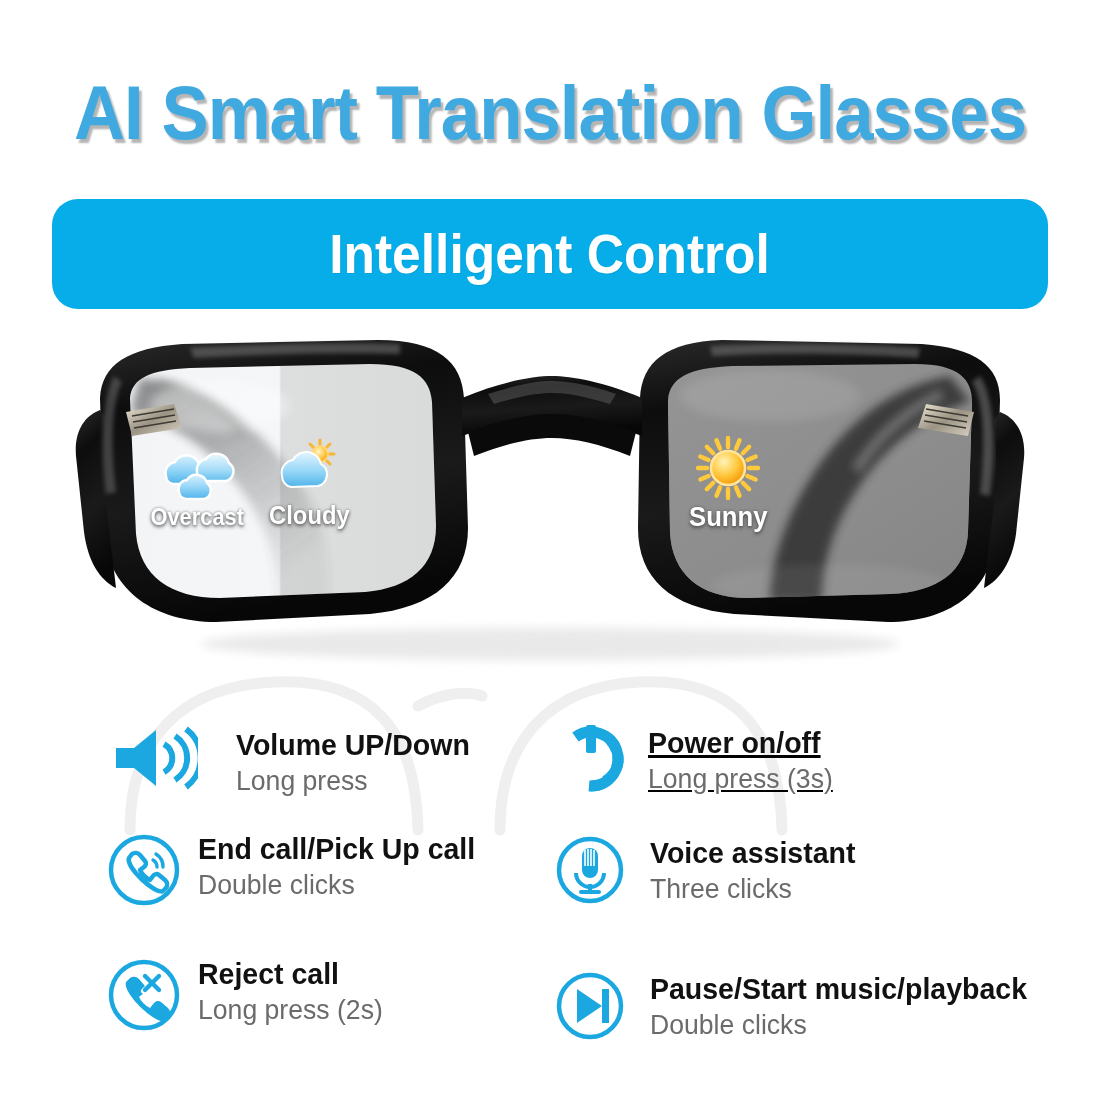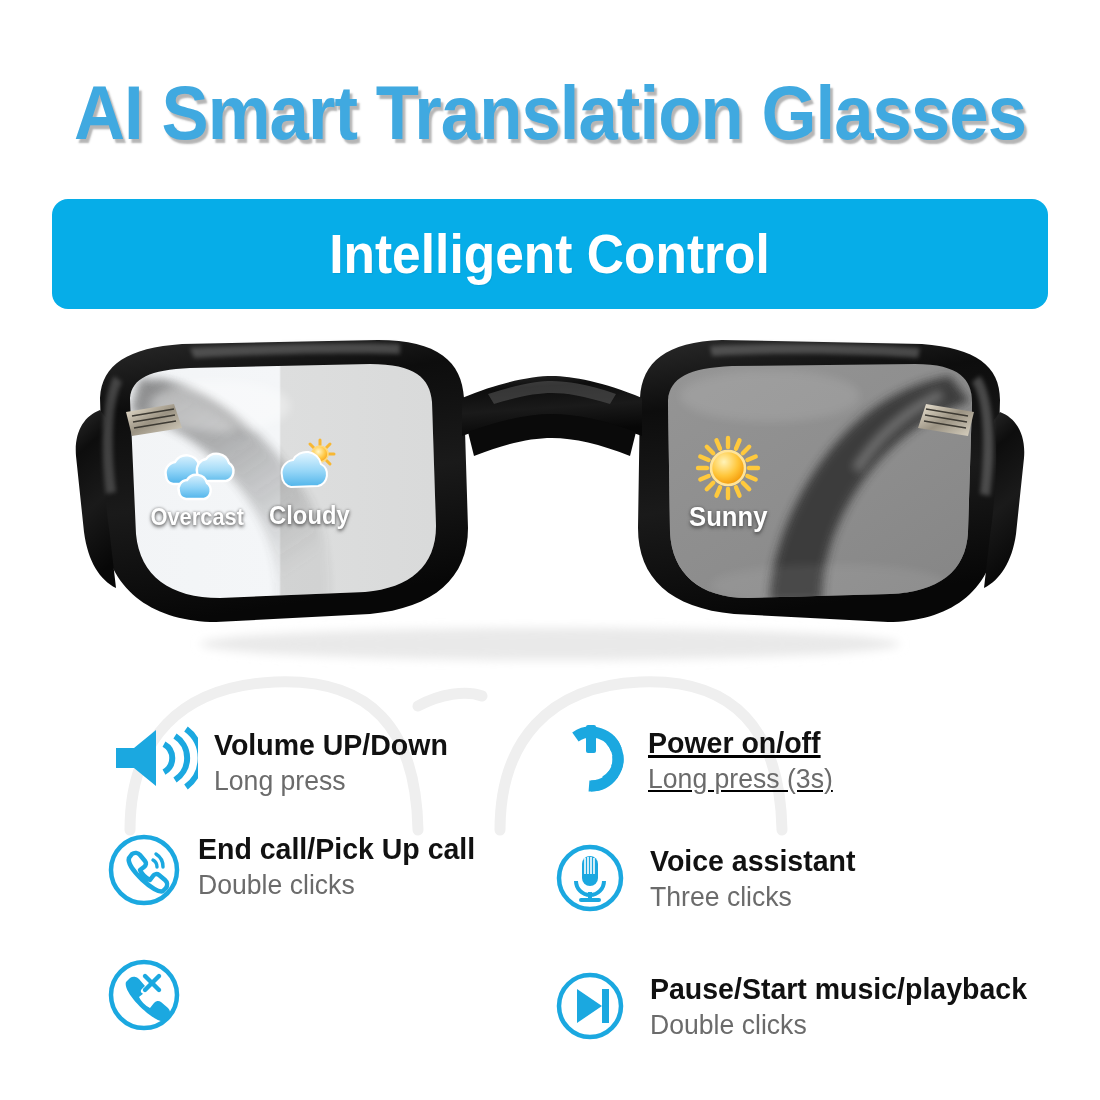--- a/index.html
+++ b/index.html
@@ -26,21 +26,21 @@
     text-shadow:3px 4px 2px rgba(90,90,90,0.45);
     white-space:nowrap;
   }
 
   
   #banner {
     position:absolute;
     top:199px; left:52px;
     width:996px; height:110px;
     background:#06ADE8;
-    border-radius:16px;
+    border-radius:26px;
     display:flex; align-items:center; justify-content:center;
   }
   #banner-text {
     color:#ffffff;
     font-family:"Liberation Sans", sans-serif;
     font-weight:bold;
     font-size:56px;
     line-height:58px;
     letter-spacing:0px;
     transform:scaleX(0.92);
@@ -121,26 +121,26 @@
     font-size:28px;
     line-height:34px;
     color:#6b6b6b;
     transform:scaleX(0.95);
     transform-origin:left center;
     white-space:nowrap;
     margin-top:2px;
   }
 
   
-  #feat-volume  { left:112px; top:26px;  }
+  #feat-volume  { left:112px; top:26px;gap:22px;  }
   #feat-endcall { left:104px; top:130px; }
   #feat-reject  { left:104px; top:255px; }
   
   #feat-power   { left:552px; top:18px;text-decoration:underline;  }
-  #feat-voice   { left:552px; top:140px; }
+  #feat-voice   { left:552px; top:132px; }
   #feat-music   { left:552px; top:268px; }
 
   #feat-volume  .feat-text { margin-left:16px; margin-top:2px; }
   #feat-endcall .feat-text { margin-left:14px; margin-top:2px; }
   #feat-reject  .feat-text { margin-left:14px; margin-top:2px; }
   #feat-power   .feat-text { margin-left:18px; margin-top:8px; }
   #feat-voice   .feat-text { margin-left:22px; margin-top:4px; }
   #feat-music   .feat-text { margin-left:22px; margin-top:4px; }
 </style>
 </head>
@@ -411,20 +411,24 @@
         <g stroke="#ffffff" stroke-width="6" stroke-linecap="round">
           <line x1="40" y1="20" x2="56" y2="36"></line>
           <line x1="56" y1="20" x2="40" y2="36"></line>
         </g>
         <g stroke="#1BA8E0" stroke-width="4.4" stroke-linecap="round">
           <line x1="41" y1="21" x2="55" y2="35"></line>
           <line x1="55" y1="21" x2="41" y2="35"></line>
         </g>
       </svg>
     </div>
+    <div class="feat-text">
+      <div class="feat-title">Reject call</div>
+      <div class="feat-sub">Long press (2s)</div>
+    </div>
   </div>
 
   <div class="feat" id="feat-power">
     <div class="feat-icon">
       <svg width="78" height="78" viewBox="0 0 78 78">
         <g transform="translate(39,41)">
 
           <path fill="none" stroke="#1BA8E0" stroke-width="11" stroke-linecap="butt" d="M0,-27 A27,27 0 1 0 15.6,22.0" transform="rotate(180)"></path>
 
           <g fill="none" stroke="#1BA8E0" stroke-width="11" stroke-linecap="butt">

